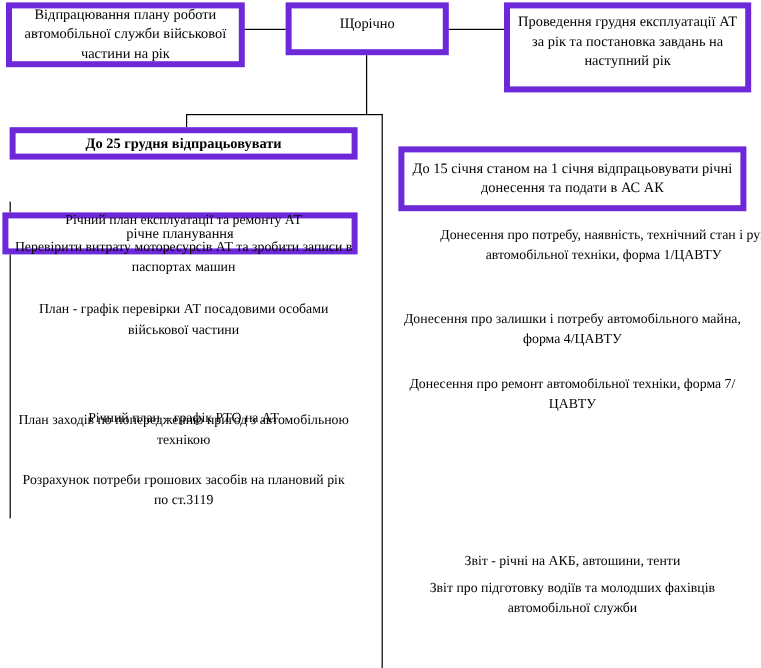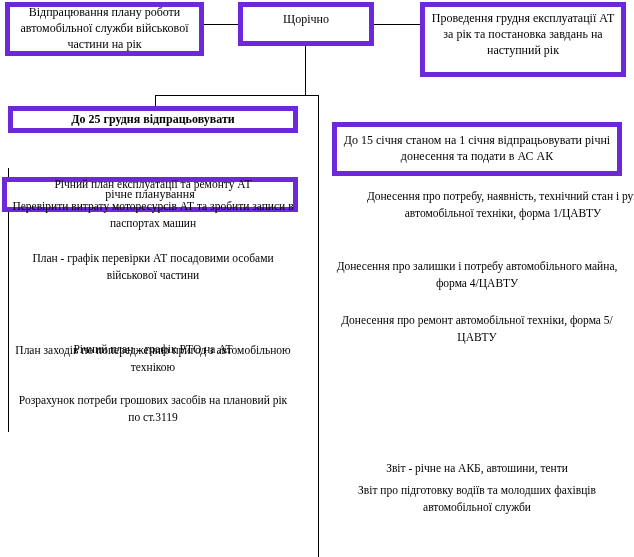--- a/index.html
+++ b/index.html
@@ -62,17 +62,17 @@
   <div class="txt" style="left:12px;top:198px;width:282px;">Перевірити витрату моторесурсів АТ та зробити записи в паспортах машин</div>
   <div class="txt" style="left:12px;top:250px;width:282px;">План - графік перевірки АТ посадовими особами військової частини</div>
   <div class="txt" style="left:12px;top:310px;width:282px;margin-top:32px;">План заходів по попередженню пригод з автомобільною технікою</div>
   <div class="txt" style="left:12px;top:341px;width:282px;">Річний план – графік РТО на АТ</div>
   <div class="txt" style="left:12px;top:392px;width:282px;">Розрахунок потреби грошових засобів на плановий рік по ст.3119</div>
 
   <div class="box center-v" style="left:332px;top:122px;width:290px;height:54px;">До 15 січня станом на 1 січня відпрацьовувати річні донесення  та подати в АС АК</div>
 
   <div class="txt" style="left:336px;top:188px;width:282px;margin-left:26px;">Донесення про потребу, наявність, технічний стан і рух автомобільної техніки, форма 1/ЦАВТУ</div>
   <div class="txt" style="left:336px;top:258px;width:282px;">Донесення про залишки і потребу автомобільного майна, форма 4/ЦАВТУ</div>
-  <div class="txt" style="left:336px;top:312px;width:282px;">Донесення про ремонт автомобільної техніки, форма 5/ЦАВТУ</div>
-  <div class="txt" style="left:336px;top:460px;width:282px;">Звіт - річне на АКБ, автошини, тенти</div>
+  <div class="txt" style="left:336px;top:312px;width:282px;">Донесення про ремонт автомобільної техніки, форма 7/ЦАВТУ</div>
+  <div class="txt" style="left:336px;top:460px;width:282px;">Звіт - річні на АКБ, автошини, тенти</div>
   <div class="txt" style="left:336px;top:482px;width:282px;">Звіт про підготовку водіїв та молодших фахівців автомобільної служби</div>
 
 </div>
 
 </body></html>

